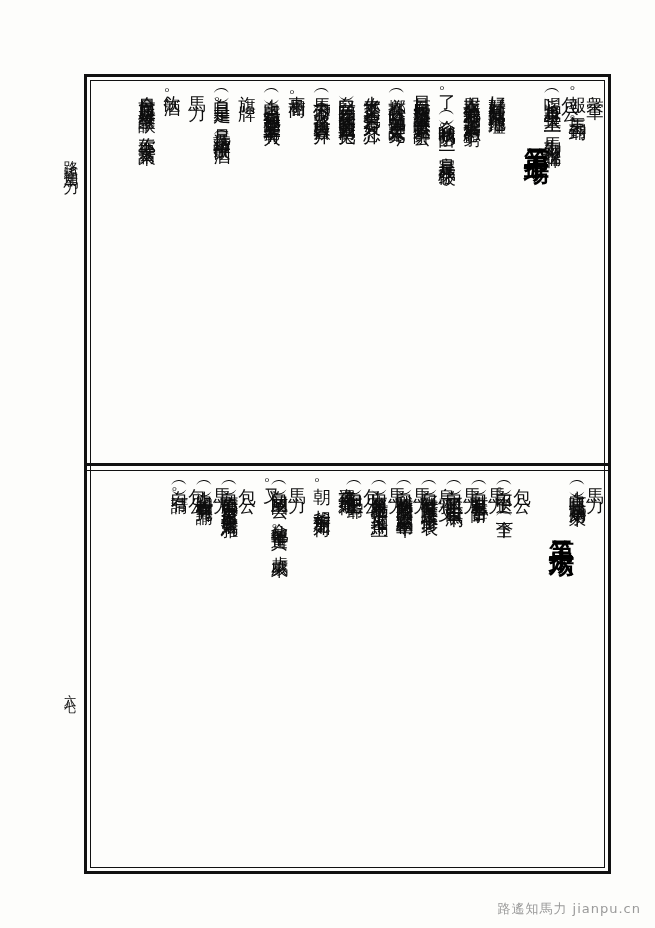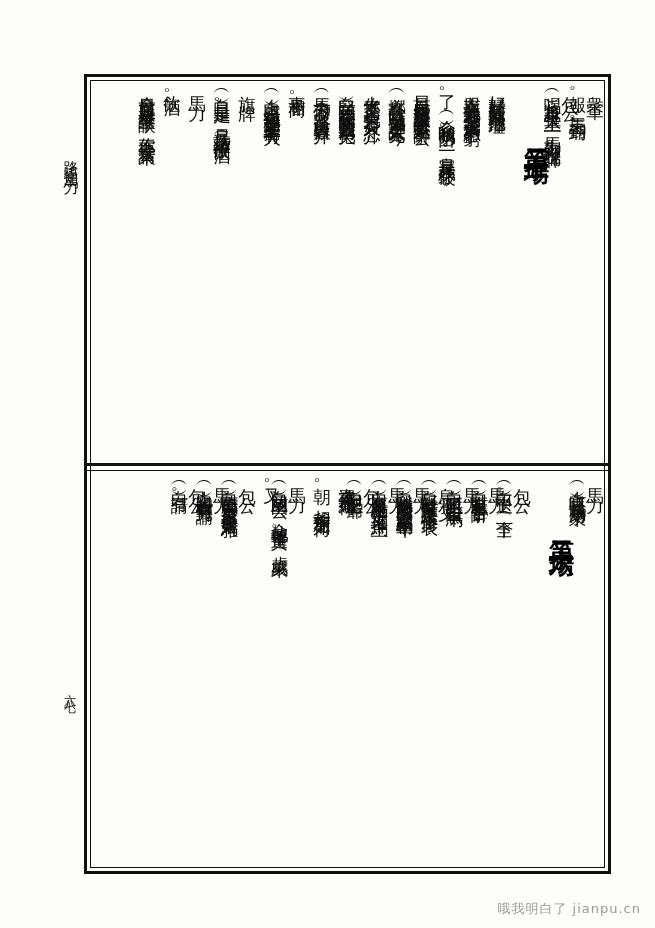--- a/index.html
+++ b/index.html
@@ -274,14 +274,14 @@
       <div class="col speaker">
         <span class="spk">馬力</span>
         <span class="line">（上白）相爺有何見諭。</span>
       </div>
       <div class="col speaker">
         <span class="spk">包公</span>
         <span class="line">（白）有請。</span>
       </div>
     </div>
 
-  <div id="watermark">哦我明白了 jianpu.cn</div>
+  <div id="watermark">路遙知馬力 jianpu.cn</div>
 </div>
 
 </body></html>

